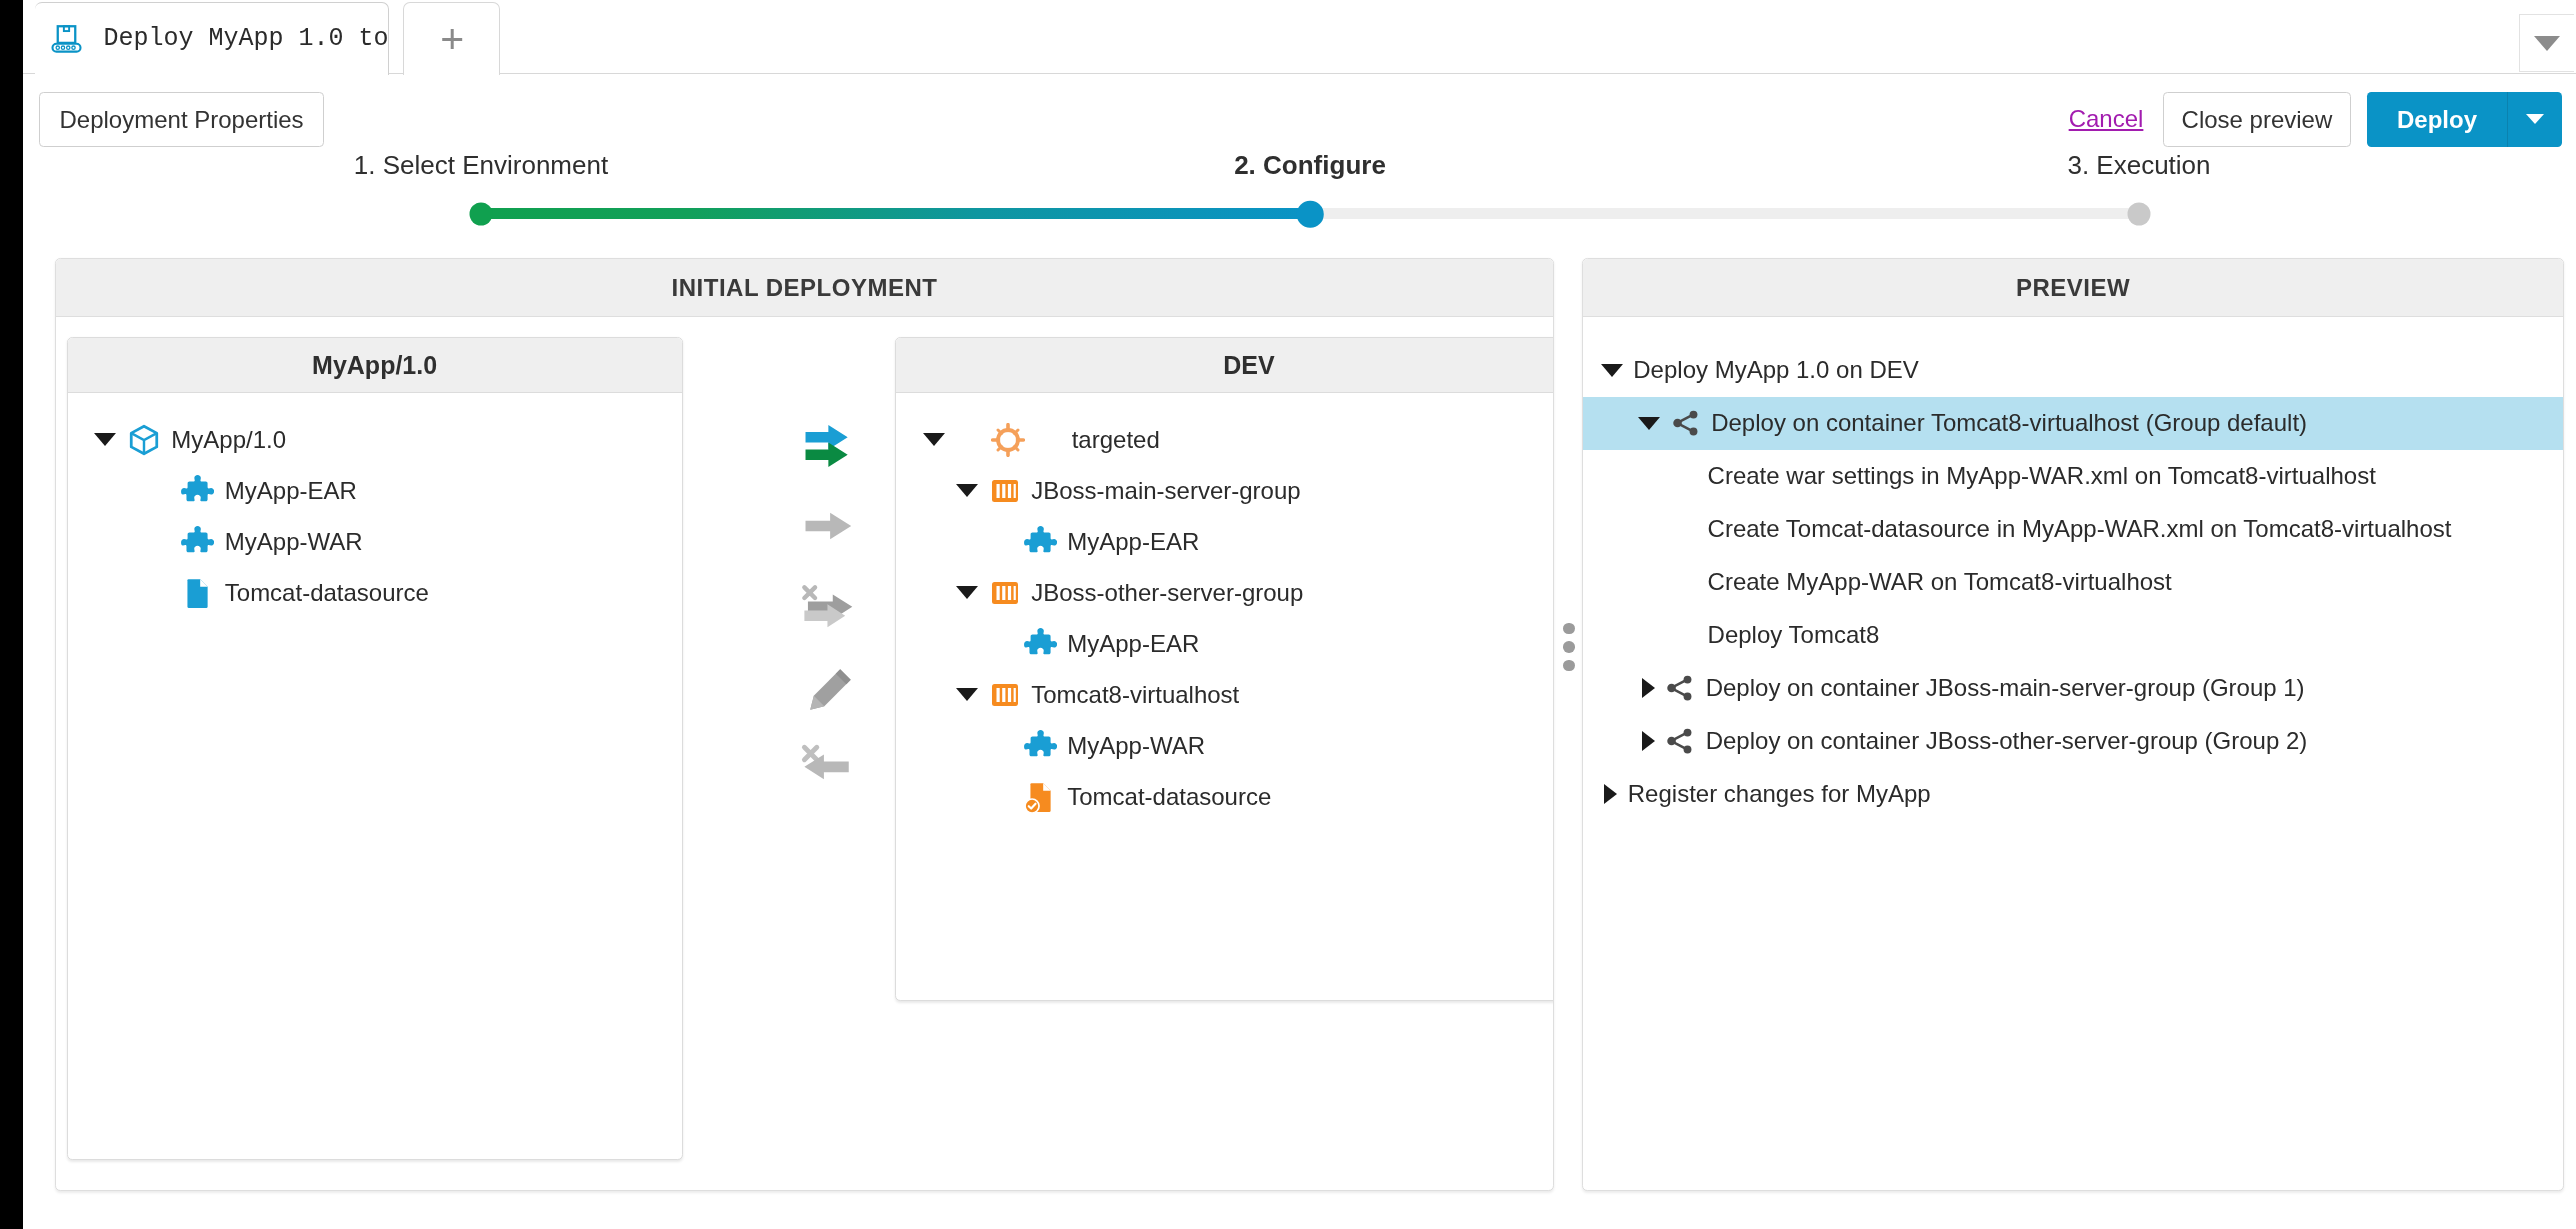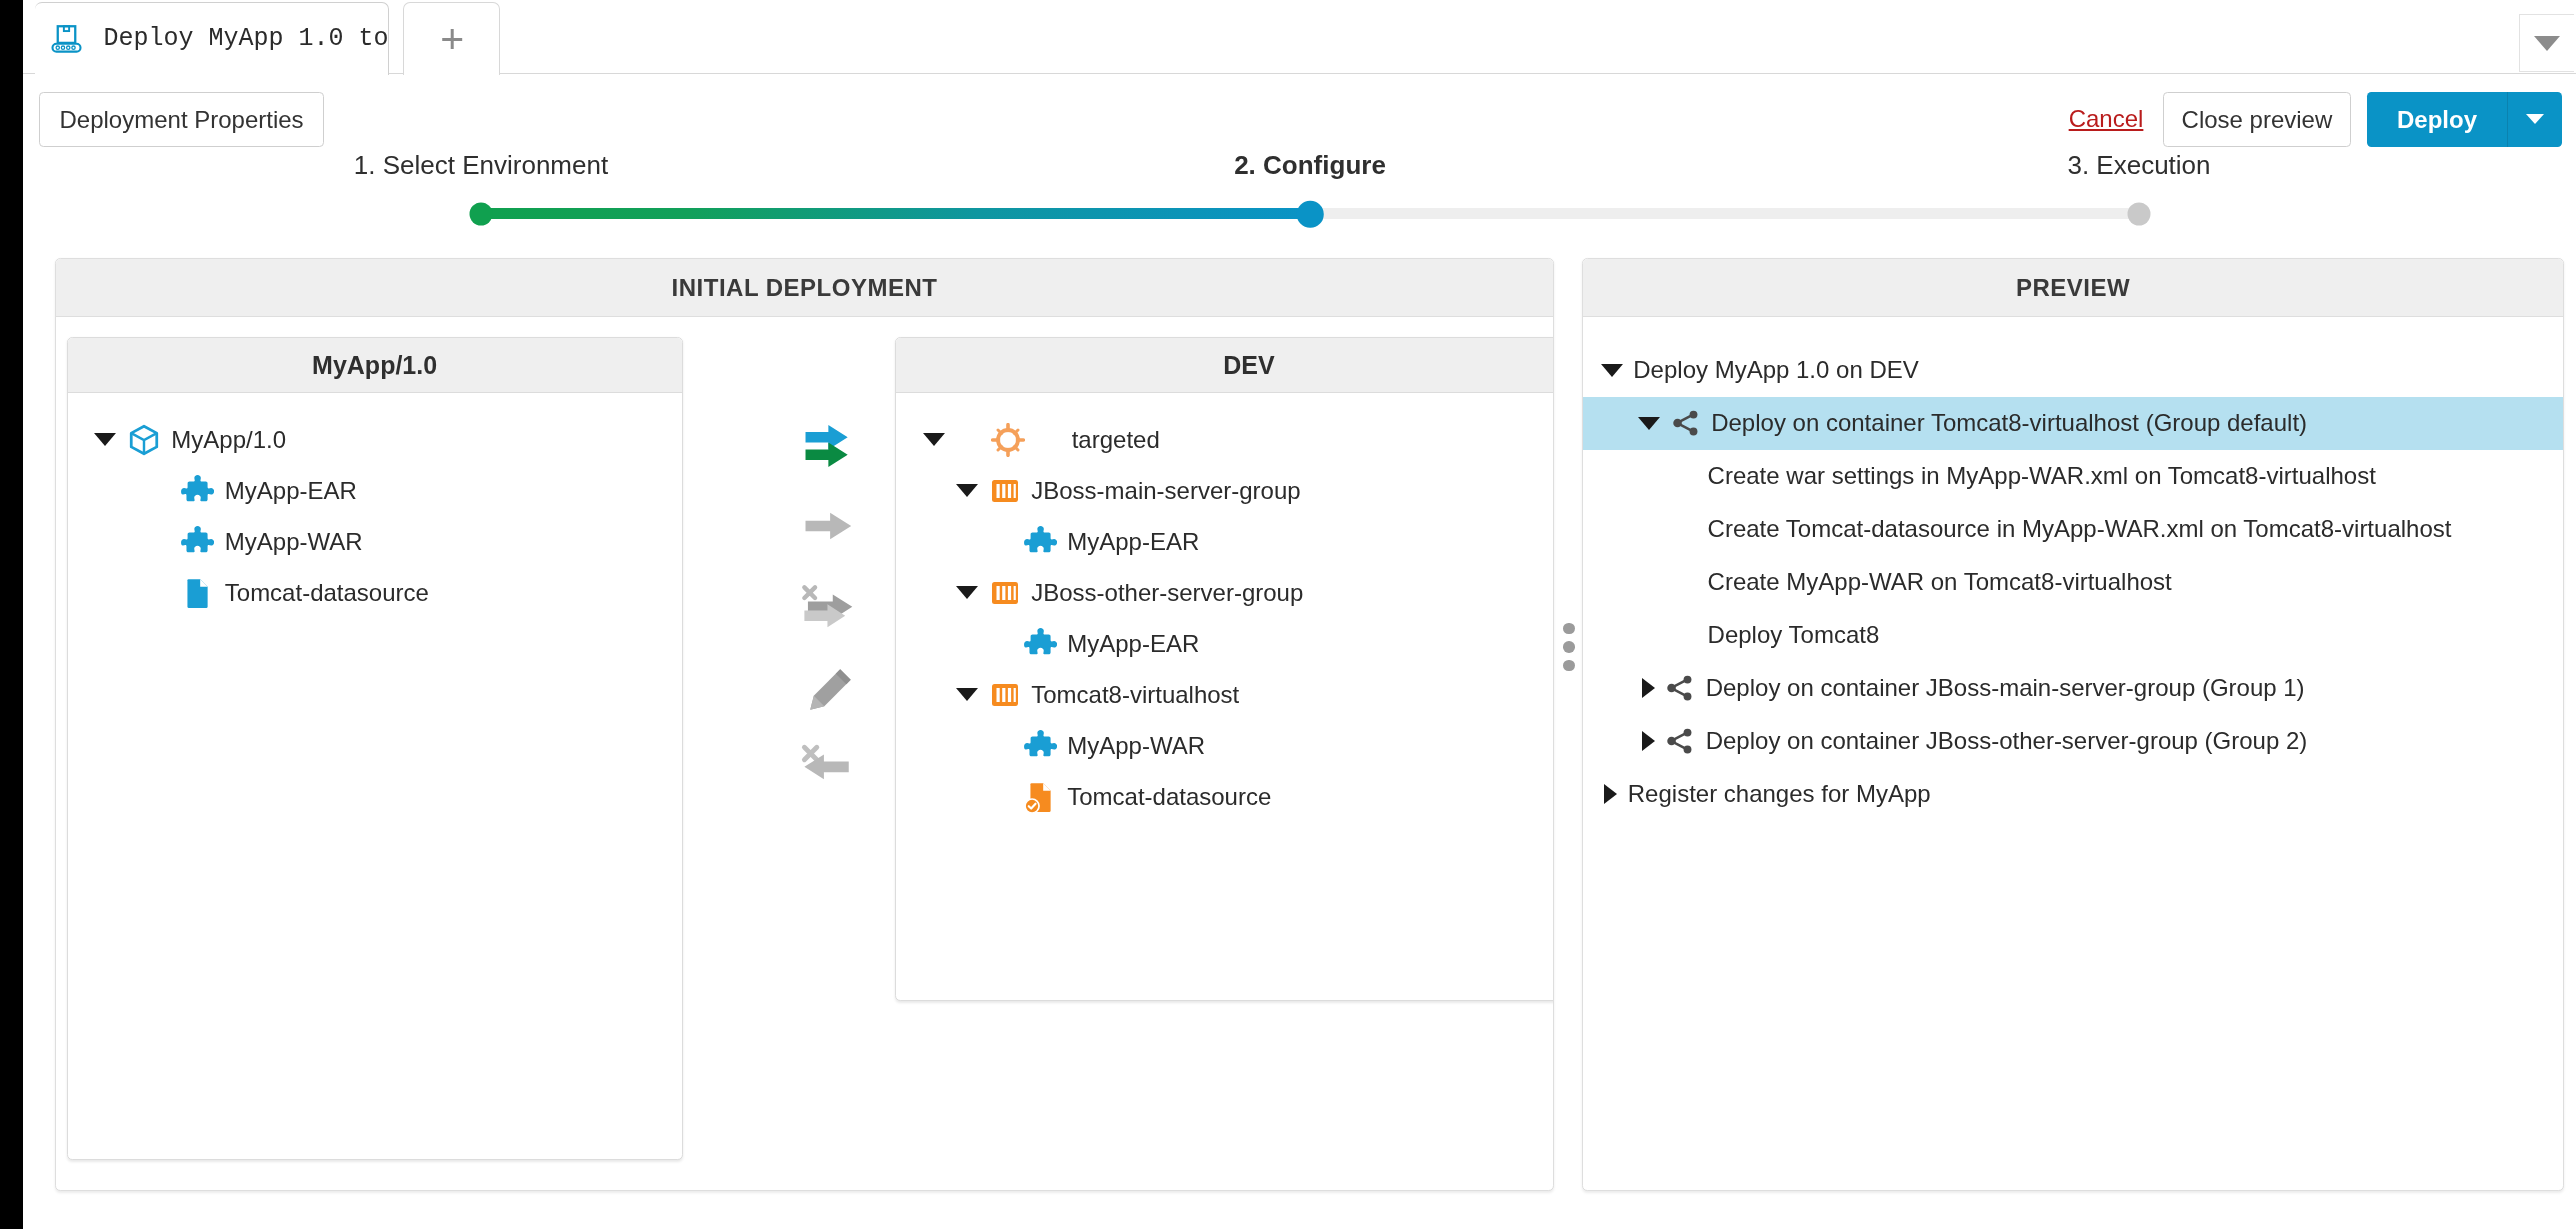--- a/index.html
+++ b/index.html
@@ -76,21 +76,21 @@
     position:absolute; left:16px; top:17.7px;
     height:55px; padding:0 19.5px;
     background:#fff; border:0.9px solid #cfcfcf; border-radius:4.4px;
     font-size:24px; color:#333; line-height:53px; cursor:pointer;
   }
   #toolbar-right {
     position:absolute; right:14px; top:17.7px;
     display:flex; align-items:center;
   }
   #cancel-link {
-    font-size:24px; color:#b91c1c; text-decoration:underline;
+    font-size:24px; color:#a21caf; text-decoration:underline;
     cursor:pointer; margin-right:19.5px;
   }
   #close-preview {
     height:55px; padding:0 17.7px; line-height:53px;
     background:#fff; border:0.9px solid #cfcfcf; border-radius:4.4px;
     font-size:24px; color:#333; cursor:pointer; margin-right:16px;
   }
   #deploy-btn {
     height:55px; padding:0 30px; line-height:55px;
     background:#0a93c6; color:#fff; font-size:24px; font-weight:bold;

